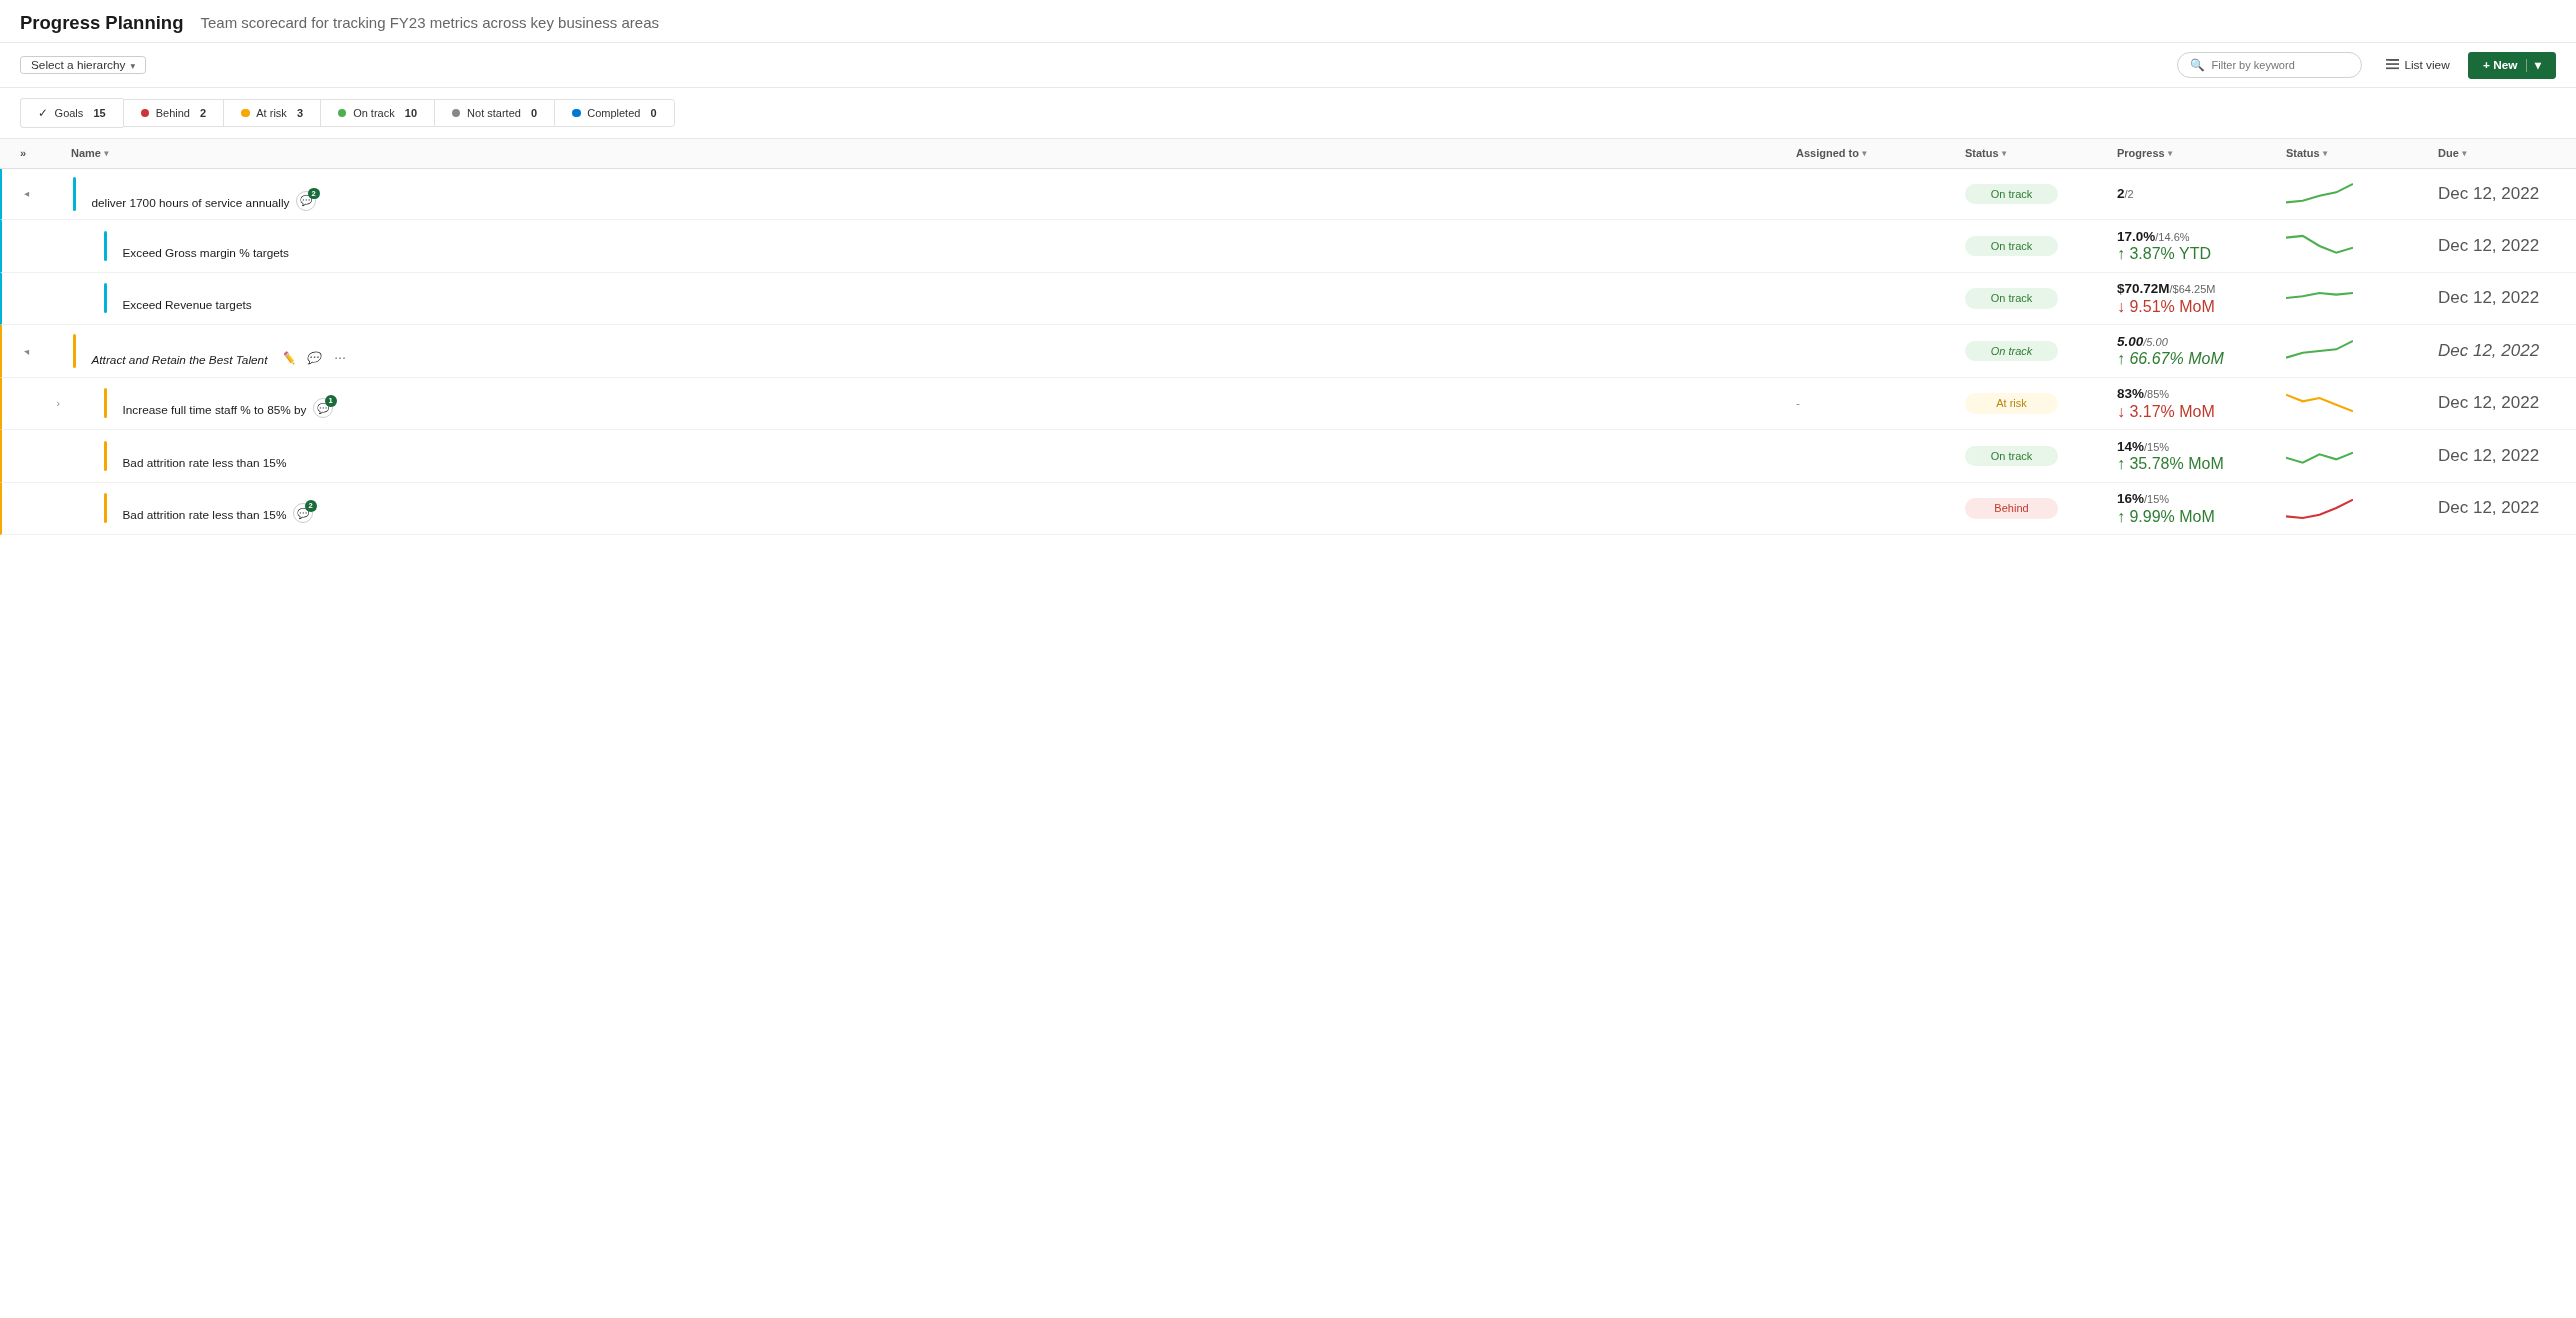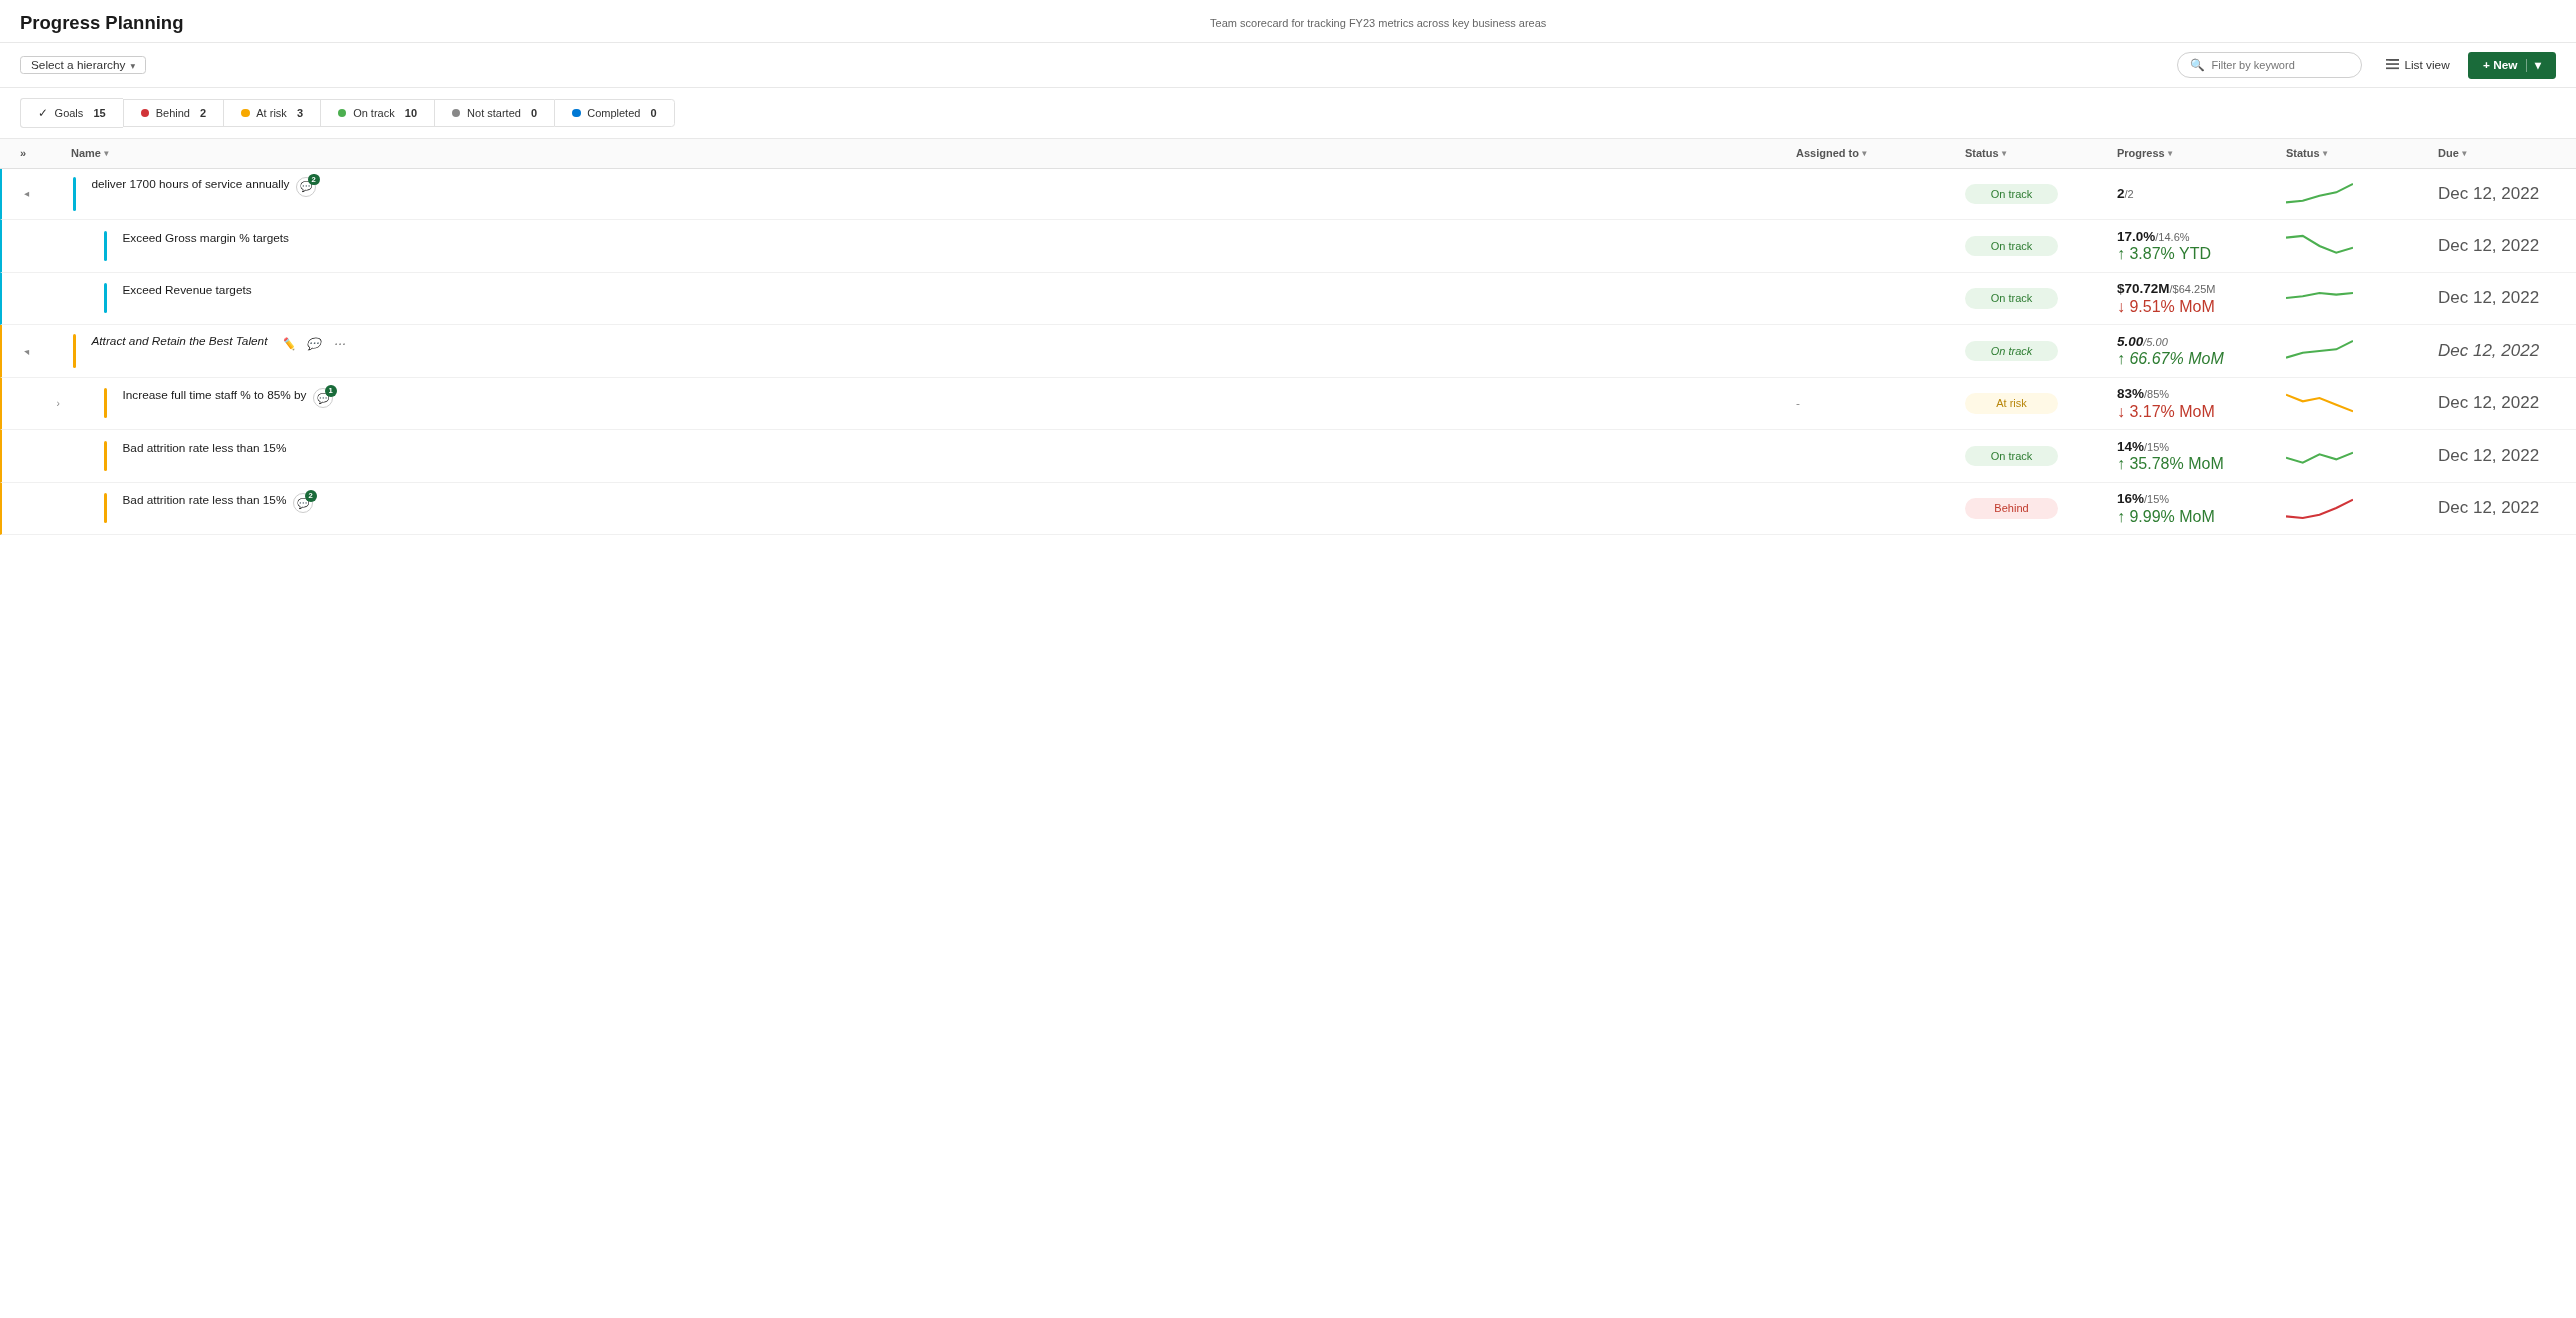--- a/index.html
+++ b/index.html
@@ -3,21 +3,21 @@
   <meta charset="utf-8">
   <style>
     * { box-sizing: border-box; margin: 0; padding: 0; }
     body { font-family: 'Segoe UI', Arial, sans-serif; background: #f5f5f5; color: #333; font-size: 11.8px; }
 
     .app-container { background: #fff; min-height: 100vh; }
 
     
     .header { display: flex; align-items: center; padding: 11.8px 20px 8.4px 20px; border-bottom: 0.8px solid #e8e8e8; background: #fff; }
     .header-title { font-size: 18.5px; font-weight: 700; color: #1a1a1a; margin-right: 17px; white-space: nowrap; }
-    .header-subtitle { font-size: 11px; color: #666; flex: 1; text-align: center; }
+    .header-subtitle { font-size: 15px; color: #666; flex: 1; }
 
     
     .toolbar { display: flex; align-items: center; padding: 8.4px 20px; background: #fff; border-bottom: 0.8px solid #e8e8e8; }
     .hierarchy-select { display: flex; align-items: center; gap: 5px; border: 0.8px solid #ccc; border-radius: 3.4px; padding: 1px 10px; cursor: pointer; font-size: 11.8px; color: #333; background: #fff; }
     .hierarchy-chevron { font-size: 9.3px; color: #666; }
     .toolbar-spacer { flex: 1; }
     .filter-search { display: flex; align-items: center; gap: 6.7px; border: 0.8px solid #d0d0d0; border-radius: 17px; padding: 5px 11.8px; background: #fff; margin-right: 13.5px; min-width: 185px; }
     .filter-search input { border: none; outline: none; font-size: 11px; color: #666; background: transparent; width: 135px; }
     .search-icon-svg { color: #888; font-size: 11.8px; }
     .list-view-btn { display: flex; align-items: center; gap: 5px; padding: 5px 10px; border: none; background: transparent; cursor: pointer; font-size: 11.8px; color: #333; margin-right: 8.4px; }
@@ -44,21 +44,21 @@
     .table-header { display: grid; grid-template-columns: 51px 1fr 169px 152px 169px 152px 118px; align-items: center; padding: 8.4px 20px; border-bottom: 1.7px solid #e0e0e0; background: #fafafa; }
     .th { font-size: 11px; font-weight: 600; color: #555; display: flex; align-items: center; gap: 3.4px; cursor: pointer; }
     .th-chevron { font-size: 8.4px; color: #888; }
 
     
     .table-row { display: grid; grid-template-columns: 51px 1fr 169px 152px 169px 152px 118px; align-items: center; padding: 8.4px 20px; border-bottom: 0.8px solid #f0f0f0; background: #fff; }
     .row-color-bar { width: 3.4px; height: 34px; border-radius: 1.7px; margin-right: 8.4px; flex-shrink: 0; }
     .row-color-bar.cyan { background: #00b4d8; }
     .row-color-bar.orange { background: #f7a800; }
     .row-name { font-size: 11.8px; color: #1a1a1a; line-height: 1.3; }
-    .row-name-cell { display: flex; align-items: flex-start; gap: 6.7px; }
+    .row-name-cell { display: flex; align-items: flex-end; gap: 6.7px; }
     .comment-badge { position: relative; display: inline-flex; align-items: center; justify-content: center; }
     .comment-icon { width: 20px; height: 20px; border-radius: 50%; border: 0.8px solid #ccc; display: flex; align-items: center; justify-content: center; font-size: 10px; color: #555; background: #fff; cursor: pointer; }
     .badge-count { position: absolute; top: -3.4px; right: -3.4px; background: #1a6b3a; color: #fff; font-size: 7.6px; font-weight: 700; border-radius: 50%; width: 11.8px; height: 11.8px; display: flex; align-items: center; justify-content: center; }
     .row-actions { display: flex; align-items: center; gap: 5px; margin-left: 5px; }
     .action-icon { width: 20px; height: 20px; display: flex; align-items: center; justify-content: center; font-size: 11.8px; color: #666; cursor: pointer; border-radius: 2.5px; }
 
     
     .status-badge { display: inline-block; padding: 4.2px 15px; border-radius: 17px; font-size: 11px; font-weight: 500; text-align: center; min-width: 93px; }
     .status-badge.on-track { background: #e8f5e9; color: #2e7d32; }
     .status-badge.at-risk { background: #fff9e6; color: #b8860b; }

